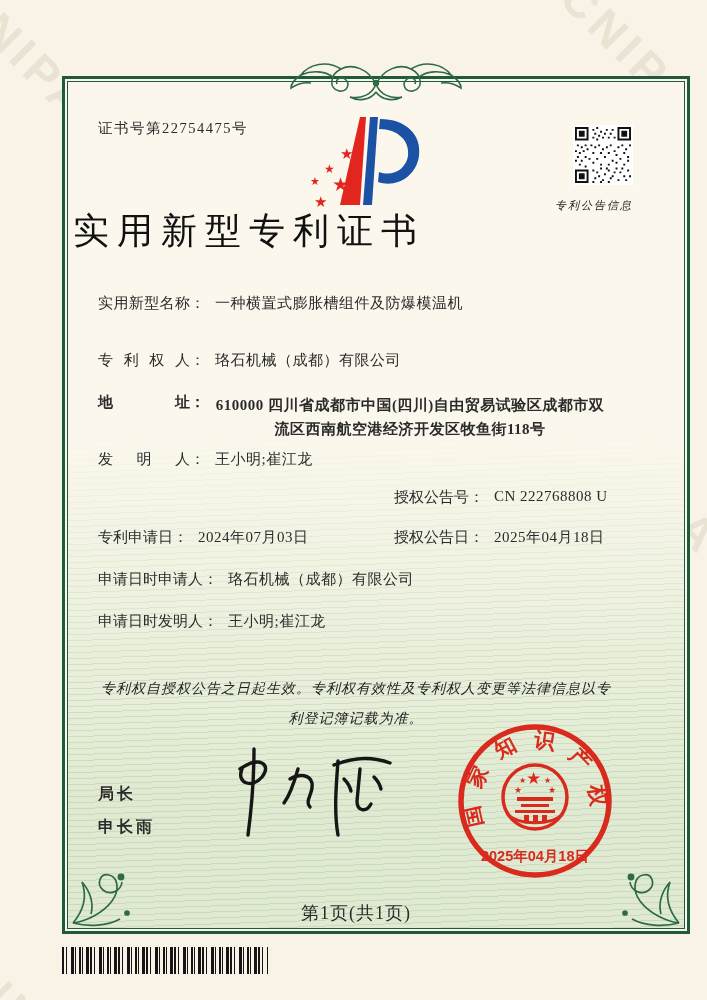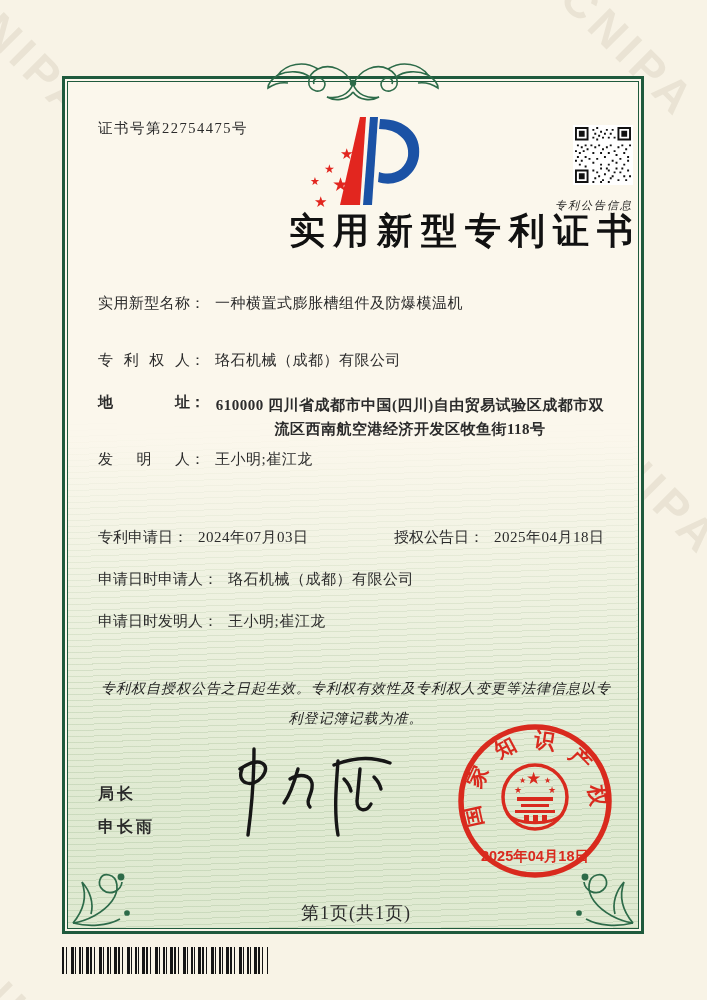--- a/index.html
+++ b/index.html
@@ -10,21 +10,21 @@
     font-family:"Liberation Serif","DejaVu Serif",serif;
     color:#2b2b2b;
   }
   .wm {
     position:absolute; font-family:"Liberation Sans","DejaVu Sans",sans-serif;
     font-weight:bold; font-size:46px; letter-spacing:6px;
     color:rgba(138,124,94,0.13); transform:rotate(45deg); transform-origin:left top;
     pointer-events:none; white-space:nowrap;
   }
   .frame {
-    position:absolute; left:62px; top:76px; width:582px; height:858px;
+    position:absolute; left:62px; top:76px; width:628px; height:858px;
     border:3px solid #1f5a3d; background:#fbf7ec;
   }
   .frame-inner {
     position:absolute; inset:2px; border:1px solid #1f5a3d;
   }
   .tint {
     position:absolute; inset:3px;
     background:linear-gradient(180deg, rgba(232,239,221,0) 42%, rgba(226,236,213,0.55) 62%, rgba(222,233,208,0.95) 85%);
   }
   .waves {
@@ -39,22 +39,22 @@
 
   .cert-no {
     position:absolute; left:33px; top:40px; font-size:14.5px; letter-spacing:1.5px;
   }
   .logo { position:absolute; left:235px; top:32px; }
   .qr-wrap { position:absolute; left:452px; top:46px; width:116px; text-align:right; }
   .qr { display:inline-block; background:#fff; padding:2px; }
   .qr-label { margin-top:9px; font-size:11px; font-style:italic; letter-spacing:2px; color:#1c1c1c; }
 
   .title {
-    position:absolute; left:0; top:128px; width:100%; text-align:right;
-    font-size:36px; font-weight:bold; letter-spacing:8px; text-indent:8px; color:#111;padding-left:14px;
+    position:absolute; left:0; top:128px; width:100%; text-align:left;
+    font-size:36px; font-weight:normal; letter-spacing:8px; text-indent:8px; color:#111;
   }
 
   .content { position:absolute; left:33px; top:0; width:516px; font-size:15px; }
   .row { position:absolute; left:0; width:100%; }
   .lbl { display:inline-block; vertical-align:top; }
   .lbl.j { width:92px; text-align:justify; text-align-last:justify; }
   .colon { display:inline-block; vertical-align:top; }
   .val { display:inline-block; vertical-align:top; margin-left:10px; letter-spacing:0.5px;text-align:center; }
   .val.wrap { width:390px; line-height:24px; }
   .col-r { position:absolute; left:296px; top:0; }
@@ -178,20 +178,23 @@
 
     <div class="row" style="top:314px;font-weight:bold;">
       <span class="lbl j">地址</span><span class="colon">：</span><span class="val wrap">610000 四川省成都市中国(四川)自由贸易试验区成都市双流区西南航空港经济开发区牧鱼街118号</span>
     </div>
 
     <div class="row" style="top:371px;">
       <span class="lbl j">发明人</span><span class="colon">：</span><span class="val">王小明;崔江龙</span>
     </div>
 
     <div class="row" style="top:409px;">
+      <span class="col-r">
+        <span class="lbl">授权公告号</span><span class="colon">：</span><span class="val">CN 222768808 U</span>
+      </span>
     </div>
 
     <div class="row" style="top:449px;">
       <span>
         <span class="lbl">专利申请日</span><span class="colon">：</span><span class="val">2024年07月03日</span>
       </span>
       <span class="col-r">
         <span class="lbl">授权公告日</span><span class="colon">：</span><span class="val">2025年04月18日</span>
       </span>
     </div>

